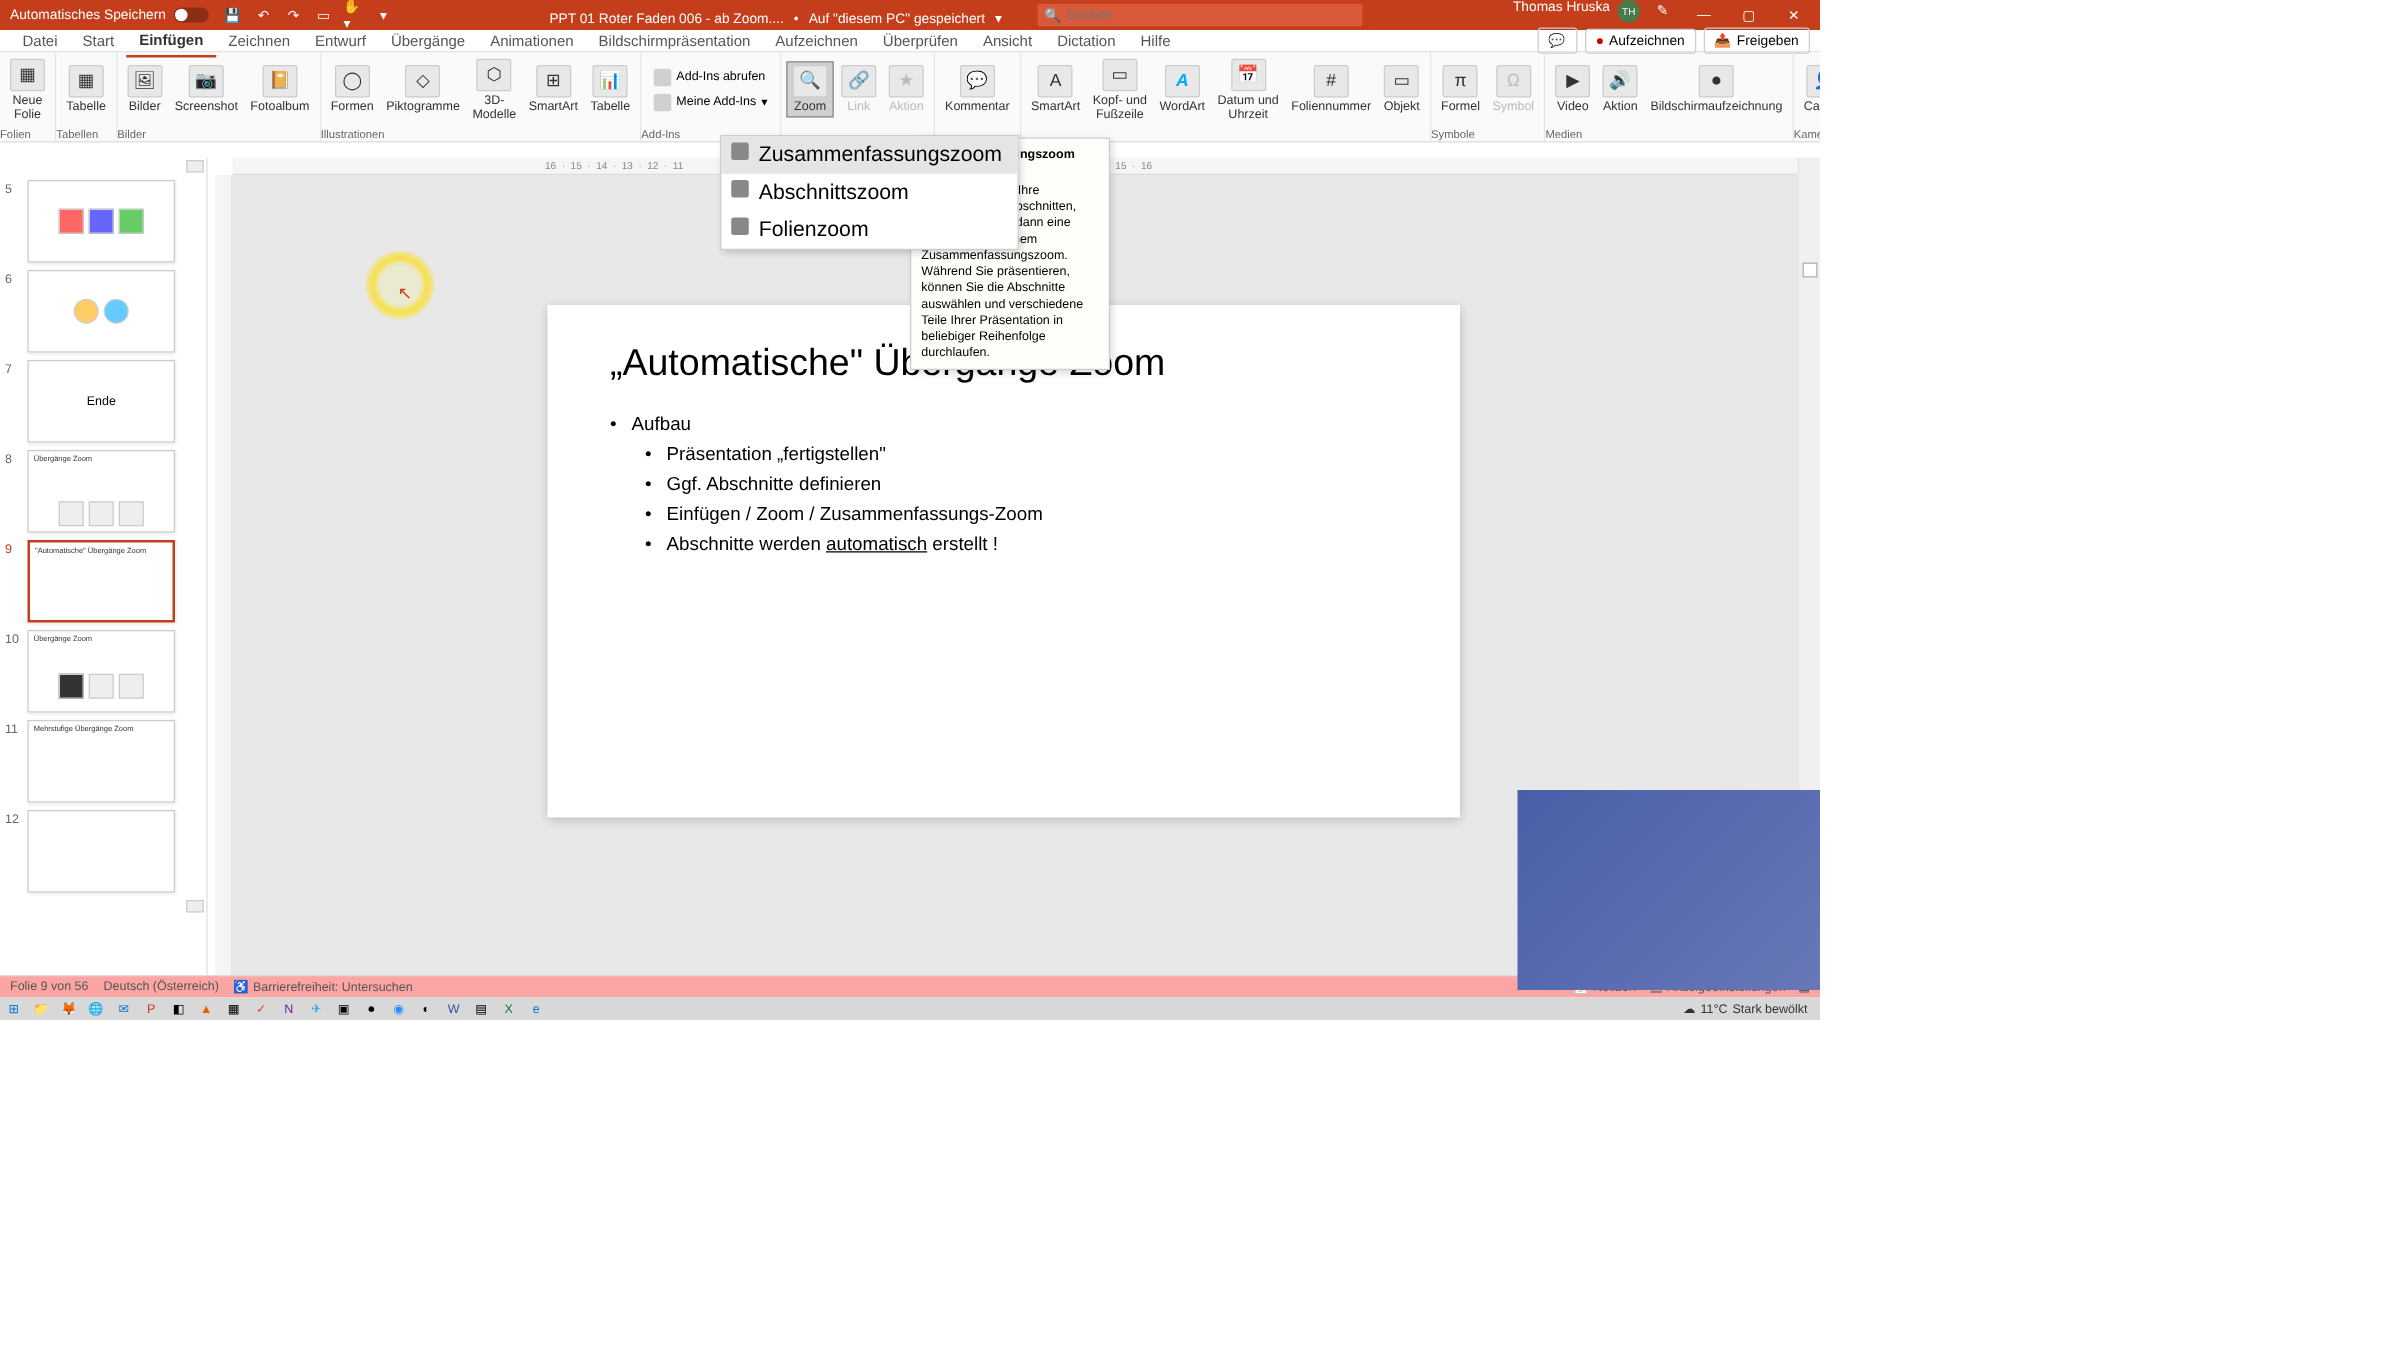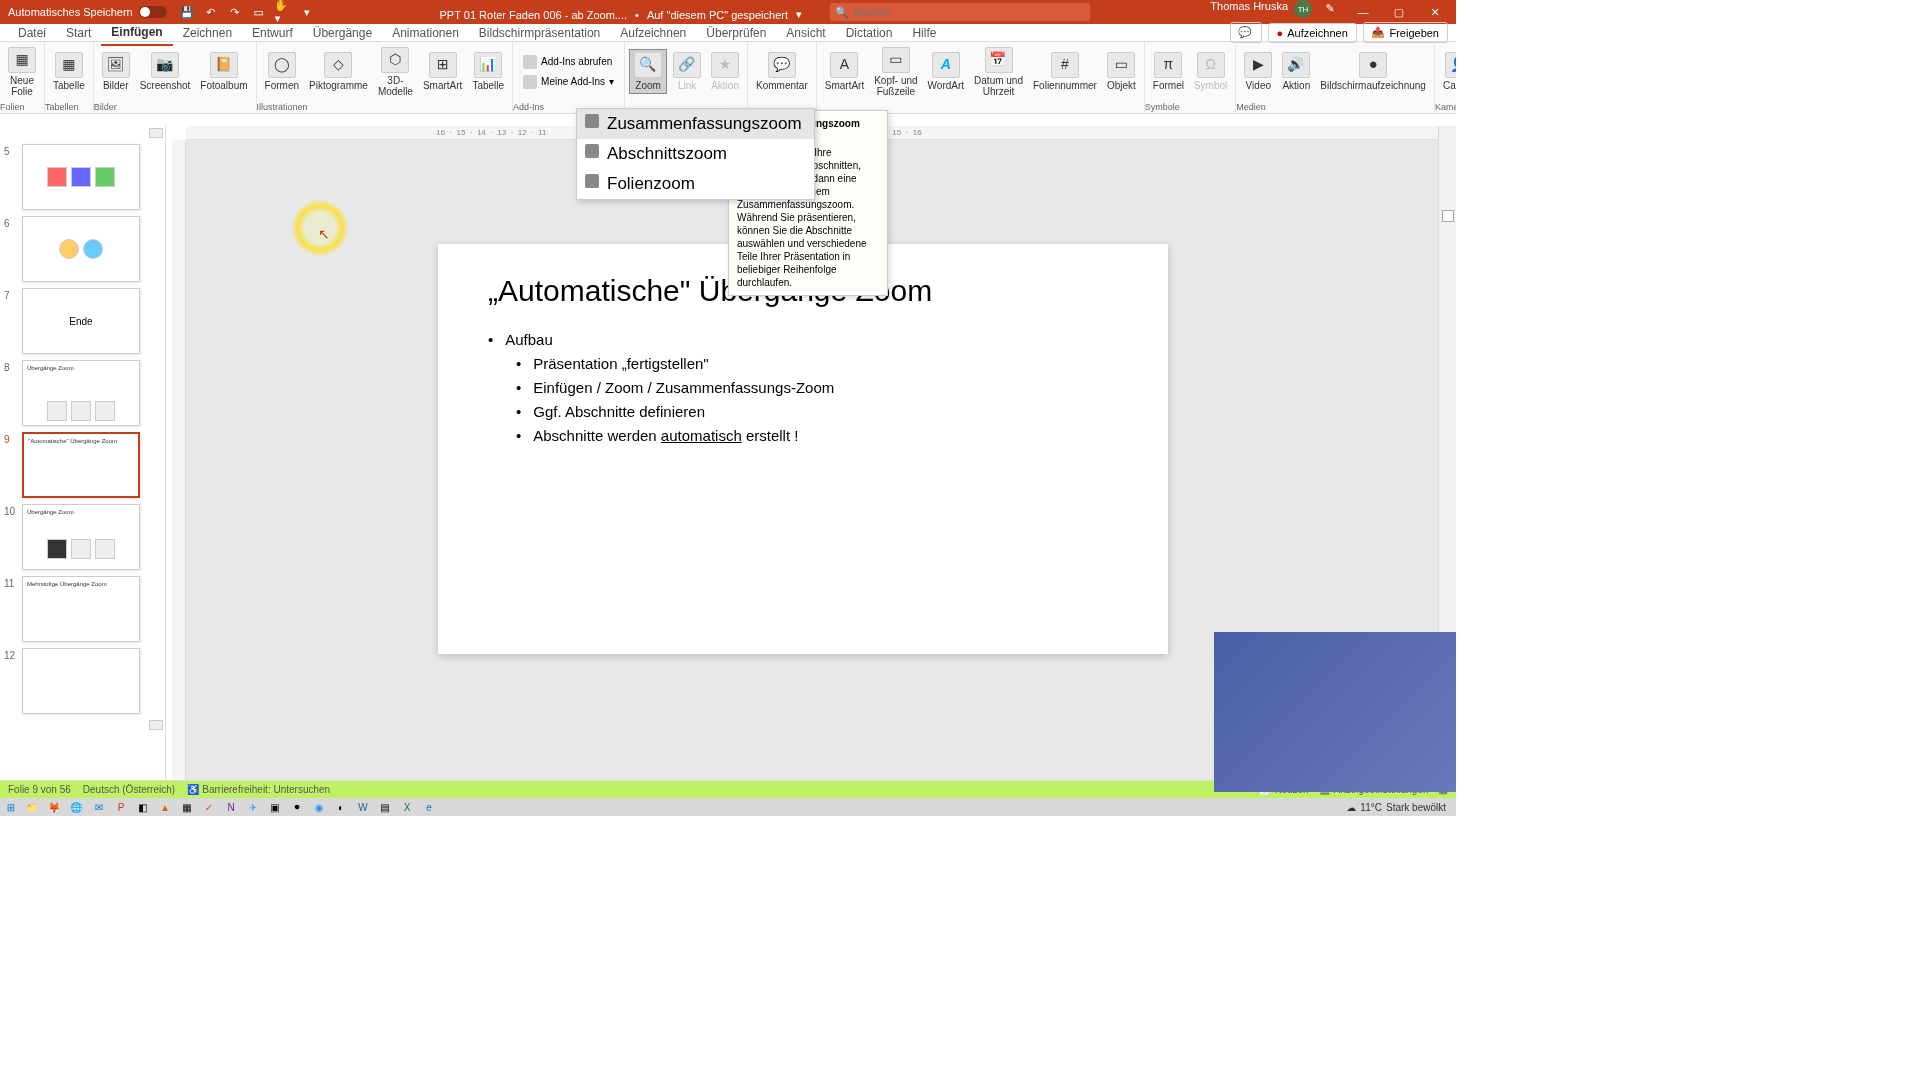--- a/index.html
+++ b/index.html
@@ -73,21 +73,21 @@
 .slide .underline { text-decoration: underline; }
 
 
 .highlight { position: absolute; left: 106px; top: 60px; width: 56px; height: 56px; border-radius: 50%; background: radial-gradient(circle, rgba(255,255,0,0.1) 40%, rgba(255,220,0,0.7) 55%, rgba(255,255,0,0) 75%); z-index: 5; }
 .cursor { position: absolute; left: 132px; top: 86px; font-size: 14px; color: #c43e1c; z-index: 6; }
 
 
 .camera { position: absolute; right: 0; bottom: 24px; width: 242px; height: 160px; background: linear-gradient(135deg, #4a5fa8, #6878b8); z-index: 8; }
 
 
-.statusbar { position: absolute; left: 0; right: 0; bottom: 18px; height: 18px; background: #bef264; border-top: 1px solid #ddd; display: flex; align-items: center; font-size: 10px; color: #555; padding: 0 8px; gap: 12px; z-index: 2; }
+.statusbar { position: absolute; left: 0; right: 0; bottom: 18px; height: 18px; background: #fca5a5; border-top: 1px solid #ddd; display: flex; align-items: center; font-size: 10px; color: #555; padding: 0 8px; gap: 12px; z-index: 2; }
 .statusbar .right { margin-left: auto; display: flex; gap: 10px; align-items: center; }
 
 
 .taskbar { position: absolute; left: 0; right: 0; bottom: 0; height: 18px; background: #d8d8d8; display: flex; align-items: center; z-index: 20; }
 .taskbar .tb-icon { width: 22px; height: 18px; display: flex; align-items: center; justify-content: center; font-size: 10px; cursor: pointer; }
 .taskbar .weather { margin-left: auto; padding: 0 10px; font-size: 10px; color: #333; display: flex; align-items: center; gap: 4px; }
 
 
 .vscroll { position: absolute; right: 0; top: 126px; bottom: 24px; width: 18px; background: #f0f0f0; border-left: 1px solid #ddd; }
 .collapse-toggle { position: absolute; right: 2px; top: 210px; width: 12px; height: 12px; border: 1px solid #aaa; background: #fff; }
@@ -410,22 +410,22 @@
 
 <div class="edit-area">
   <div class="highlight"></div>
   <div class="cursor">↖</div>
   <div class="slide">
     <h1>„Automatische" Übergänge Zoom</h1>
     <ul>
       <li>Aufbau</li>
       <ul>
         <li>Präsentation „fertigstellen"</li>
+        <li>Ggf. Abschnitte definieren</li>
         <li>Einfügen / Zoom / Zusammenfassungs-Zoom</li>
-        <li>Ggf. Abschnitte definieren</li>
         <li><span>Abschnitte werden </span><span class="underline">automatisch</span><span> erstellt !</span></li>
       </ul>
     </ul>
   </div>
 </div>
 
 <div class="vscroll"></div>
 <div class="collapse-toggle"></div>
 
 <div class="camera"></div>

